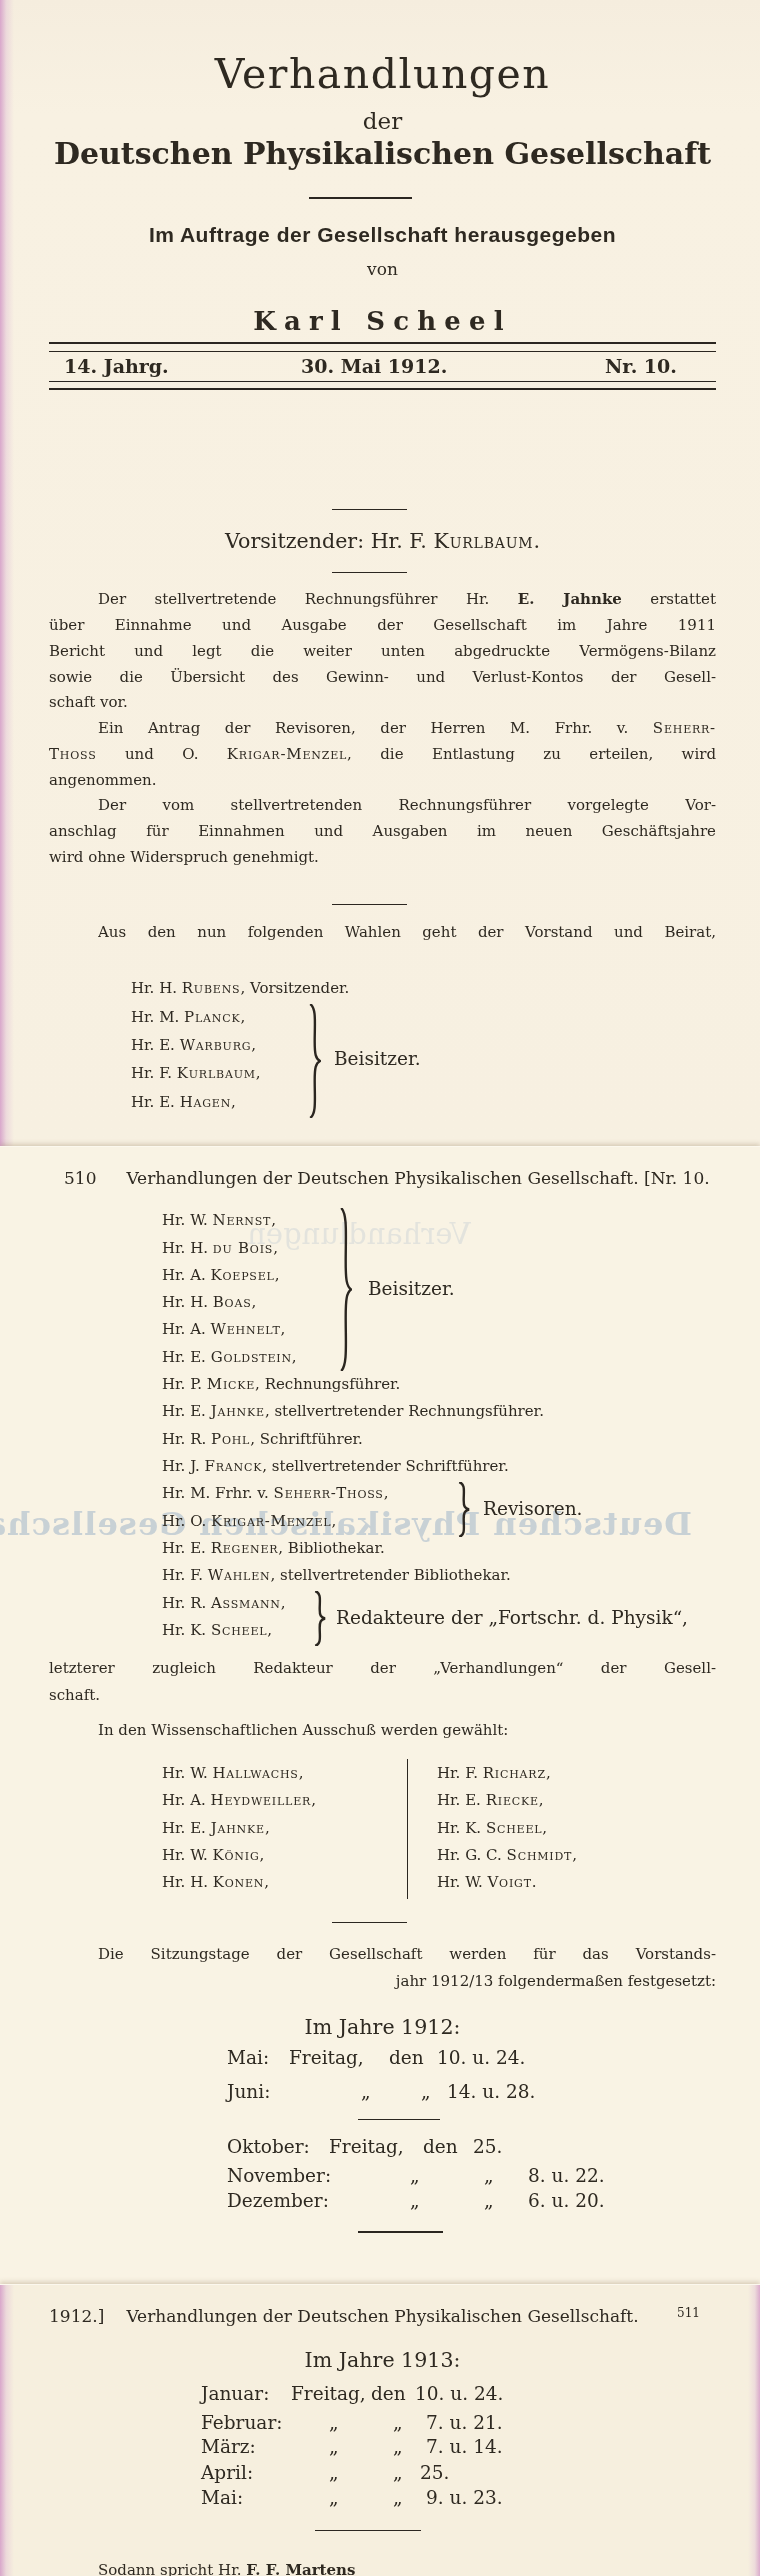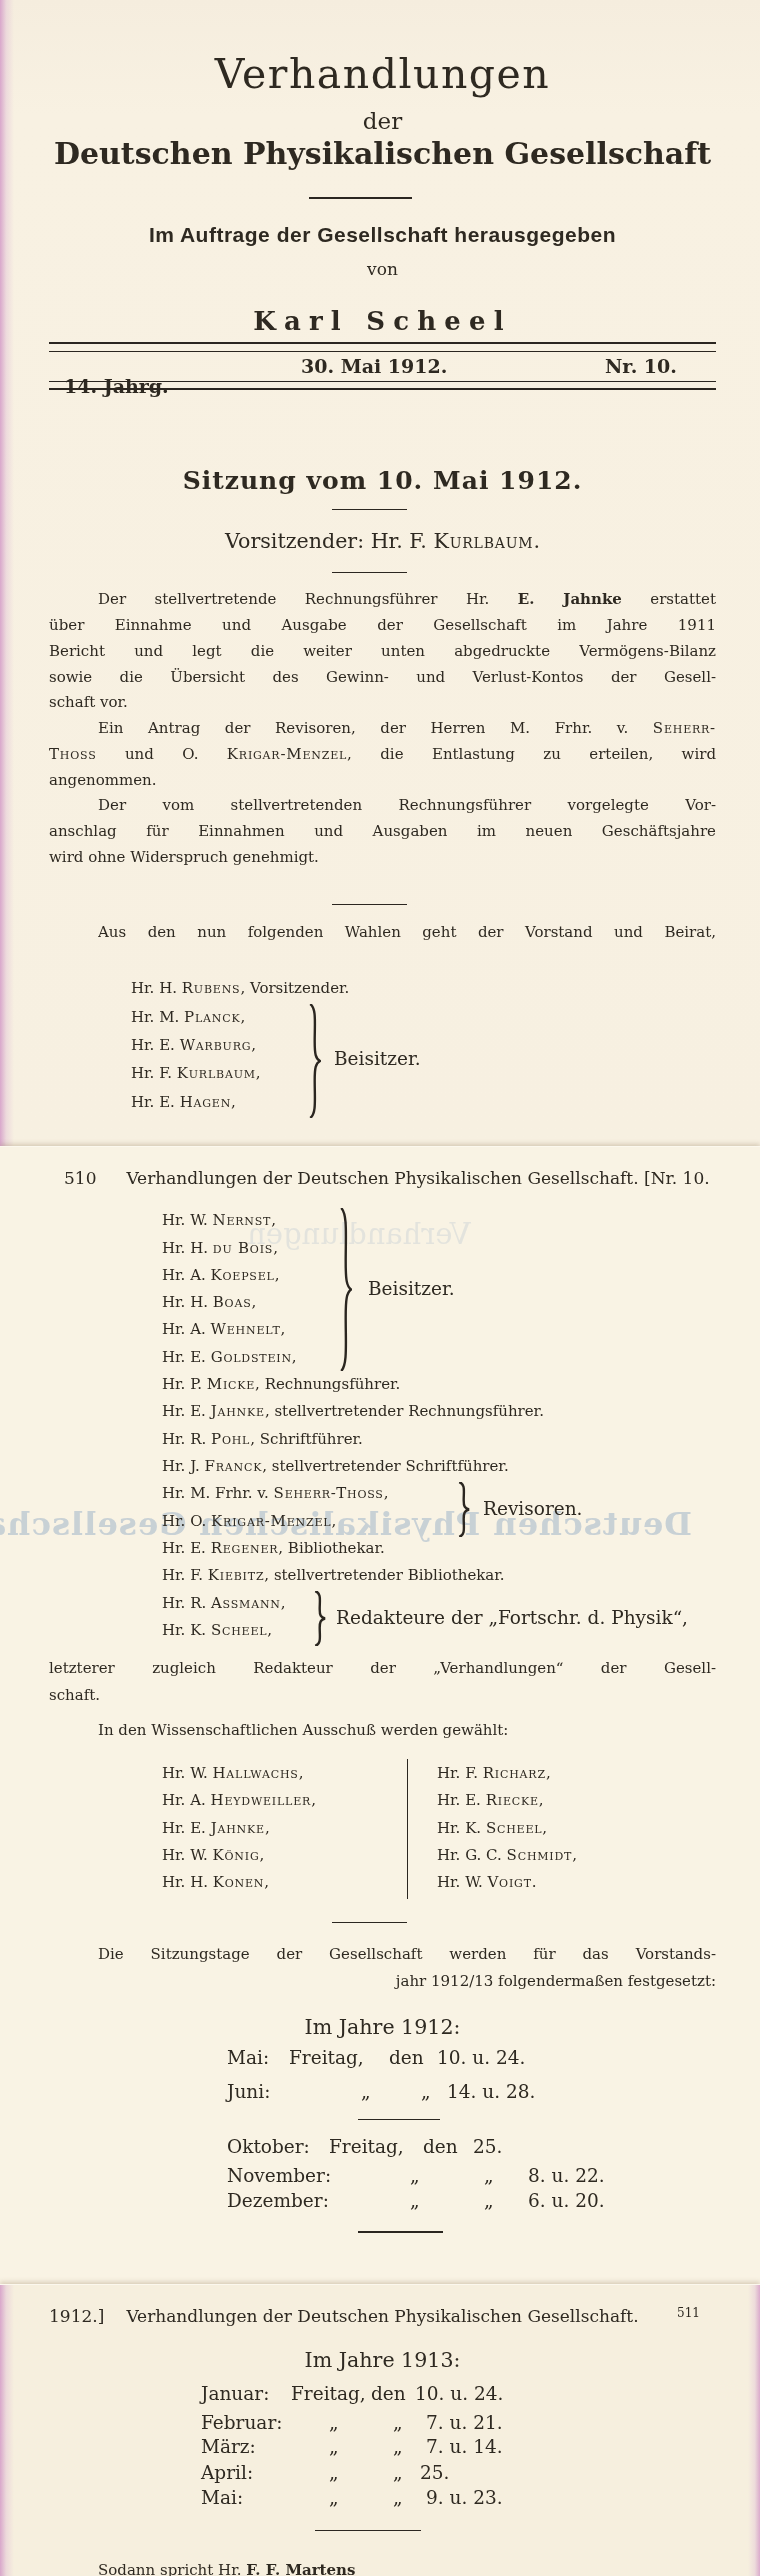--- a/index.html
+++ b/index.html
@@ -66,27 +66,26 @@
   <div class="ln ctr t-verh" style="top:49px;">Verhandlungen</div>
   <div class="ln ctr t-der" style="top:107px;">der</div>
   <div class="ln ctr t-soc" style="top:135px;">Deutschen Physikalischen Gesellschaft</div>
   <div class="rule" style="top:197px;left:309px;width:103px;height:1.5px;"></div>
   <div class="ln ctr t-comm" style="top:222px;">Im Auftrage der Gesellschaft herausgegeben</div>
   <div class="ln ctr t-von" style="top:259px;">von</div>
   <div class="ln ctr t-editor" style="top:305px;">Karl Scheel</div>
 
   <div class="rule" style="top:342px;left:49px;width:667px;height:2.1px;"></div>
   <div class="rule" style="top:351px;left:49px;width:667px;height:1px;"></div>
-  <div class="mast" style="top:355px;left:64px;margin-top:20px;">14. Jahrg.</div>
+  <div class="mast" style="top:355px;left:64px;">14. Jahrg.</div>
   <div class="mast" style="top:355px;left:301px;">30. Mai 1912.</div>
   <div class="mast" style="top:355px;left:605px;">Nr. 10.</div>
   <div class="rule" style="top:381px;left:49px;width:667px;height:1px;"></div>
   <div class="rule" style="top:388px;left:49px;width:667px;height:2.1px;"></div>
 
-  <div class="ln ctr t-sitzung" style="top:465px;">Sitzung vom 10. Mai 1912.</div>
   <div class="rule" style="top:509px;left:332px;width:75px;height:1px;"></div>
   <div class="ln ctr t-vors" style="top:529px;"><span class="s-n">Vorsitzender: Hr. F. </span><span class="s-sc">Kurlbaum</span><span class="s-n">.</span></div>
   <div class="rule" style="top:572px;left:332px;width:75px;height:1px;"></div>
 
   <div class="ln j" style="top:590px;left:98px;width:618px;"><span class="s-n">Der stellvertretende Rechnungsführer Hr. </span><span class="s-b">E. Jahnke</span><span class="s-n"> erstattet</span></div>
   <div class="ln j" style="top:616px;"><span class="s-n">über Einnahme und Ausgabe der Gesellschaft im Jahre 1911</span></div>
   <div class="ln j" style="top:642px;"><span class="s-n">Bericht und legt die weiter unten abgedruckte Vermögens-Bilanz</span></div>
   <div class="ln j" style="top:668px;"><span class="s-n">sowie die Übersicht des Gewinn- und Verlust-Kontos der Gesell-</span></div>
   <div class="ln" style="top:693px;"><span class="s-n">schaft vor.</span></div>
 
@@ -134,21 +133,21 @@
   <div class="ln" style="top:1457px;left:162px;"><span class="s-n">Hr. J. </span><span class="s-sc">Franck</span><span class="s-n">, stellvertretender Schriftführer.</span></div>
 
   <div class="ln" style="top:1484px;left:162px;"><span class="s-n">Hr. M. Frhr. v. </span><span class="s-sc">Seherr-Thoss</span><span class="s-n">,</span></div>
   <div class="ln" style="top:1512px;left:162px;"><span class="s-n">Hr. O. </span><span class="s-sc">Krigar-Menzel</span><span class="s-n">,</span></div>
   <svg class="brace" style="top:1482px;left:457px;height:55px;" viewBox="0 0 30 100" preserveAspectRatio="none">
       <path d="M5,0 C19,4 15,16 15,33 C15,44 17,48 27,50 C17,52 15,56 15,67 C15,84 19,96 5,100" fill="none" stroke="#2b2620" stroke-width="2.4" vector-effect="non-scaling-stroke"></path>
     </svg>
   <div class="glabel" style="top:1500px;left:483px;">Revisoren.</div>
 
   <div class="ln" style="top:1539px;left:162px;"><span class="s-n">Hr. E. </span><span class="s-sc">Regener</span><span class="s-n">, Bibliothekar.</span></div>
-  <div class="ln" style="top:1566px;left:162px;"><span class="s-n">Hr. F. </span><span class="s-sc">Kiebitz</span><span class="s-n">, stellvertretender Bibliothekar.</span></div>
+  <div class="ln" style="top:1566px;left:162px;"><span class="s-n">Hr. F. </span><span class="s-sc">Wahlen</span><span class="s-n">, stellvertretender Bibliothekar.</span></div>
 
   <div class="ln" style="top:1594px;left:162px;"><span class="s-n">Hr. R. </span><span class="s-sc">Assmann</span><span class="s-n">,</span></div>
   <div class="ln" style="top:1621px;left:162px;"><span class="s-n">Hr. K. </span><span class="s-sc">Scheel</span><span class="s-n">,</span></div>
   <svg class="brace" style="top:1591px;left:313px;height:55px;" viewBox="0 0 30 100" preserveAspectRatio="none">
       <path d="M5,0 C19,4 15,16 15,33 C15,44 17,48 27,50 C17,52 15,56 15,67 C15,84 19,96 5,100" fill="none" stroke="#2b2620" stroke-width="2.4" vector-effect="non-scaling-stroke"></path>
     </svg>
   <div class="glabel" style="top:1609px;left:336px;"><span class="s-n">Redakteure der „Fortschr. d. Physik“,</span></div>
 
   <div class="ln j" style="top:1659px;"><span class="s-n">letzterer zugleich Redakteur der „Verhandlungen“ der Gesell-</span></div>
   <div class="ln" style="top:1686px;"><span class="s-n">schaft.</span></div>

